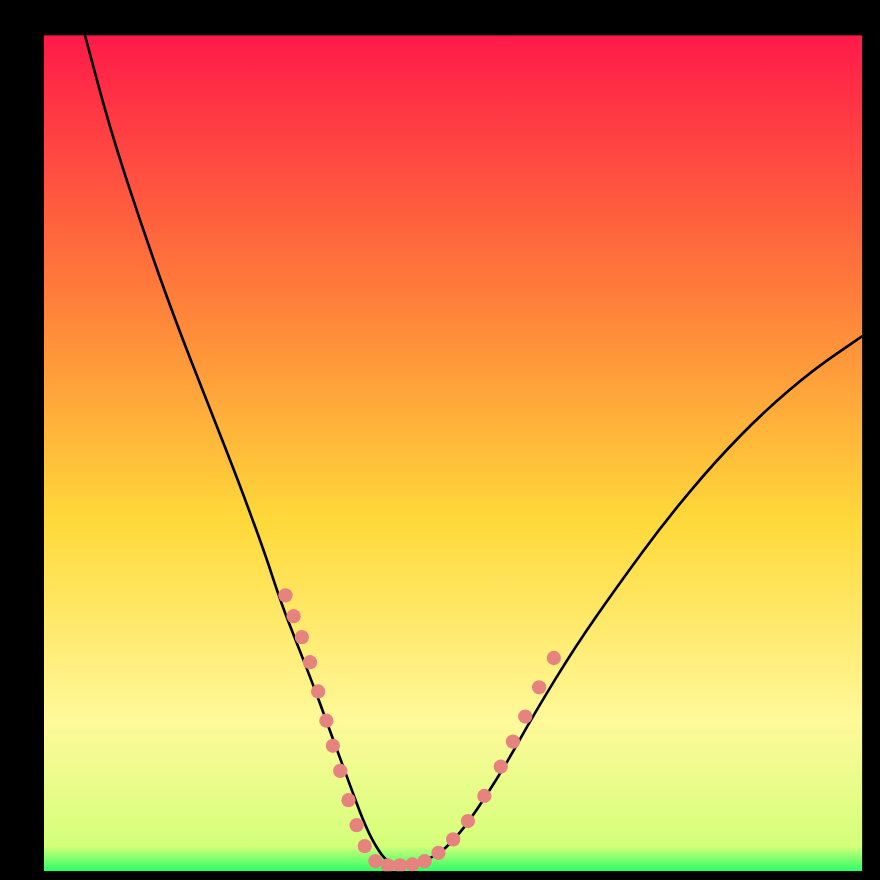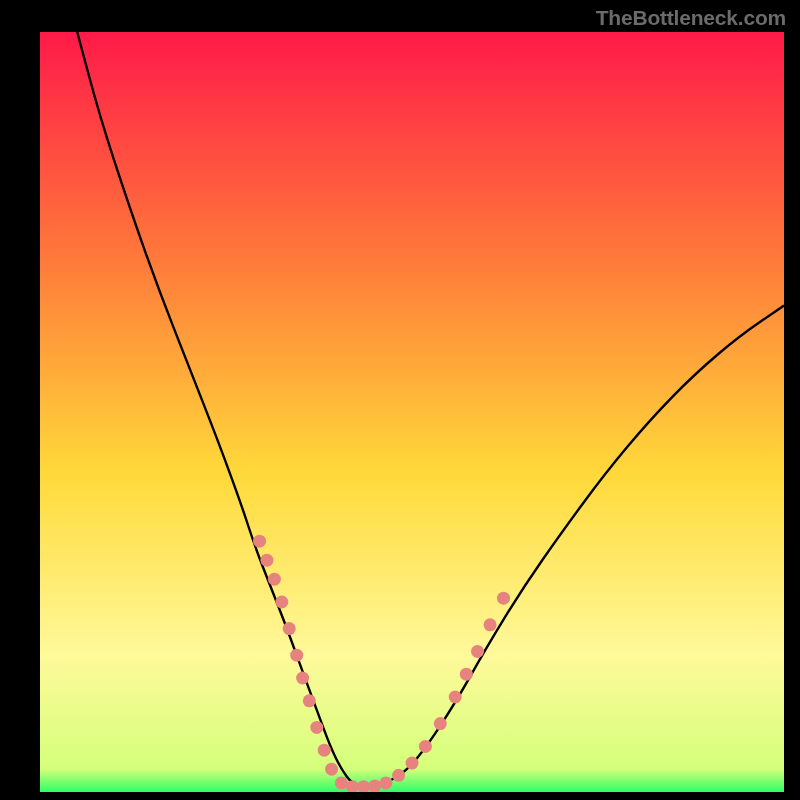--- a/index.html
+++ b/index.html
@@ -38,21 +38,20 @@
   }
   svg {
     display: block;
   }
 </style>
 </head>
 <body>
 
 <div class="frame">
 
-  <div class="watermark">TheBottleneck.com</div>
 
   <div class="plot">
     <svg id="chart-svg" width="744" height="760" viewBox="0 0 744 760">
       <defs>
         <linearGradient id="bg-grad" x1="0" y1="0" x2="0" y2="1">
           <stop id="g0" offset="0%" stop-color="#ff1a49"></stop>
           <stop id="g1" offset="30%" stop-color="#ff7a3a"></stop>
           <stop id="g2" offset="58%" stop-color="#ffd93a"></stop>
           <stop id="g3" offset="82%" stop-color="#fff99a"></stop>
           <stop id="g4" offset="97%" stop-color="#d4ff7a"></stop>

